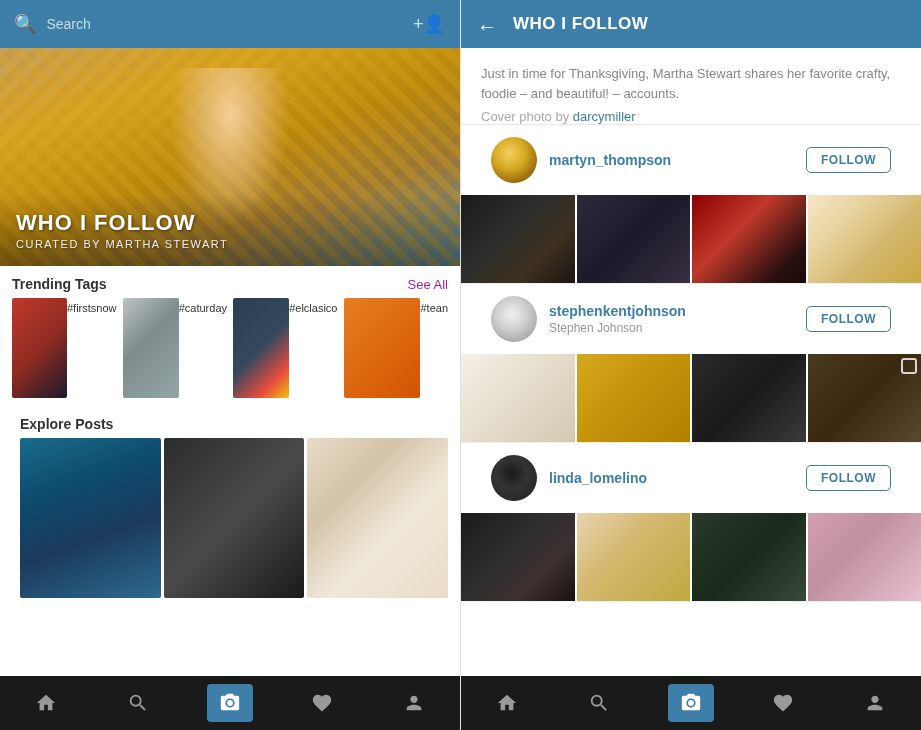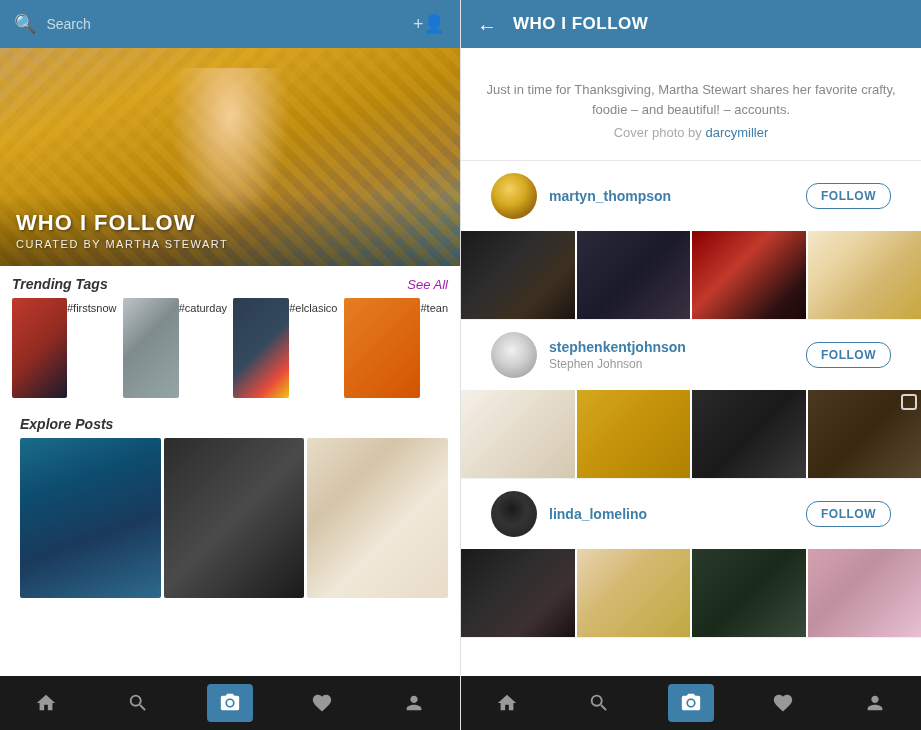--- a/index.html
+++ b/index.html
@@ -79,21 +79,20 @@
         repeating-linear-gradient(-45deg, rgba(184,134,11,0.2) 0px, rgba(184,134,11,0.2) 8px, transparent 8px, transparent 16px),
         linear-gradient(160deg, #c8a060 0%, #daa520 25%, #b8860b 50%, #9b7535 70%, #5a8fa8 100%);
     }
 
     
     .section-header {
       display: flex;
       justify-content: space-between;
       align-items: center;
       padding: 10px 12px 6px;
-      font-style: italic;
     }
     .section-title {
       font-size: 14px;
       font-weight: 600;
       color: #333;
     }
     .see-all-link {
       color: #a21caf;
       font-size: 13px;
       cursor: pointer;
@@ -207,24 +206,23 @@
       font-weight: 700;
       letter-spacing: 0.5px;
     }
 
     .right-content {
       flex: 1;
       overflow-y: auto;
     }
 
     .description-block {
-      padding: 16px 20px 20px;
-      text-align: center;
+      padding: 16px 20px 0;
+      text-align: left;
       border-bottom: 1px solid #e8e8e8;
-      margin-top: 16px;
     }
     .description-text {
       font-size: 13px;
       color: #888;
       line-height: 1.5;
       margin-bottom: 6px;
     }
     .cover-credit {
       font-size: 13px;
       color: #aaa;
@@ -269,21 +267,21 @@
       color: #999;
       margin-top: 2px;
     }
     .follow-btn {
       border: 1.5px solid #3d7fa8;
       color: #3d7fa8;
       background: #fff;
       padding: 5px 14px;
       font-size: 12px;
       font-weight: 600;
-      border-radius: 12px;
+      border-radius: 5px;
       cursor: pointer;
       letter-spacing: 0.5px;
     }
 
     .photo-strip {
       display: flex;
       height: 88px;
       gap: 2px;
     }
     .strip-photo {

